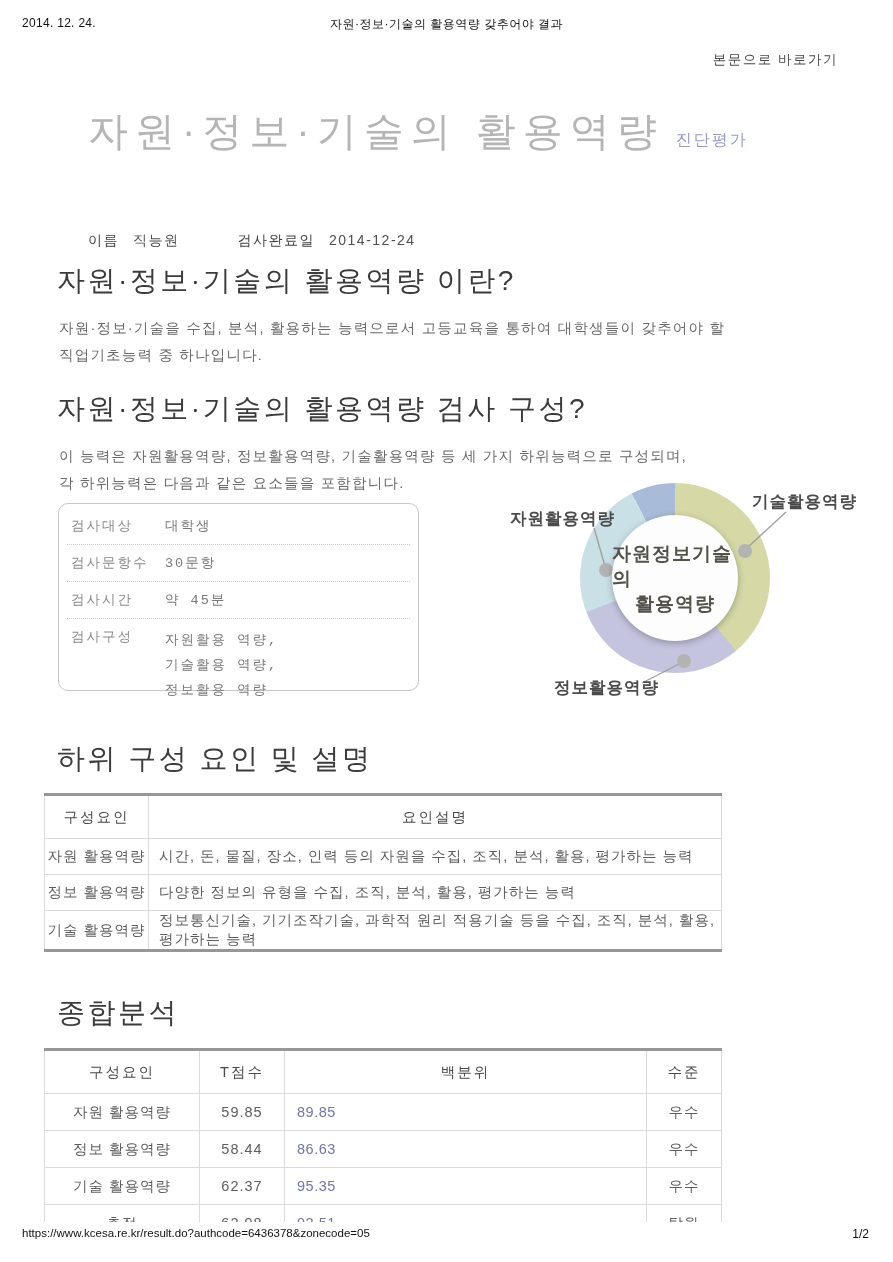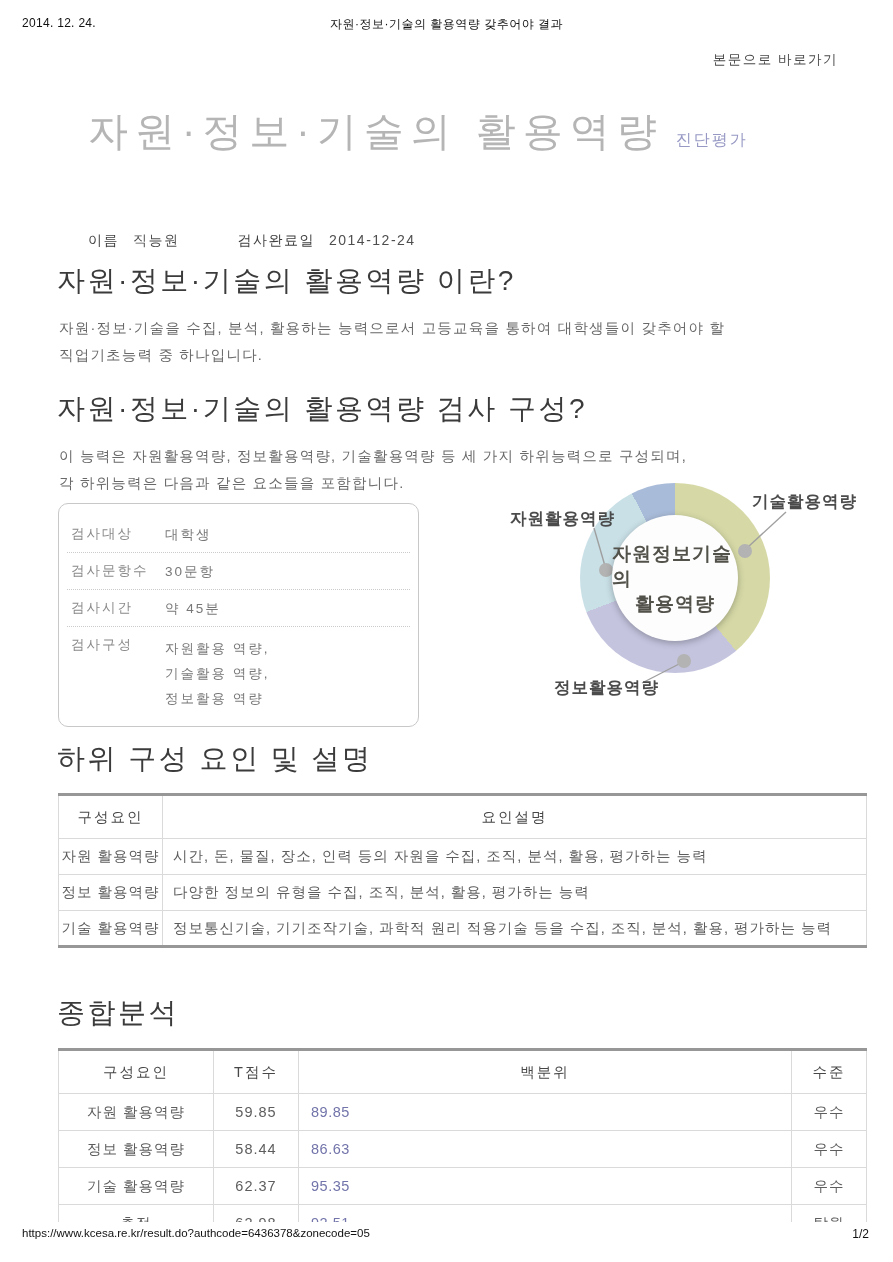--- a/index.html
+++ b/index.html
@@ -19,41 +19,41 @@
 
   .user-info { position:absolute; left:88px; top:207px; font-size:14px; color:#4e4e4e; letter-spacing:1.5px;margin-top:25px; }
   .user-info .lbl { color:#3f3f3f; }
   .user-info span { margin-right:14px; }
   .user-info .gap { margin-right:44px; }
 
   .h1 { position:absolute; left:57px; font-size:28px; font-weight:400; color:#3b3b3b; letter-spacing:2.5px; white-space:nowrap; }
   .body-text { position:absolute; left:59px; font-size:14.5px; color:#696969; letter-spacing:1.2px; line-height:27px; white-space:nowrap; }
 
   
-  .info-box { position:absolute; left:58px; top:503px; width:361px; height:224px; border:1px solid #c8c8c8; border-radius:10px; padding:12px 8px; }
+  .info-box { position:absolute; left:58px; top:503px; width:361px; height:188px; border:1px solid #c8c8c8; border-radius:10px; padding:4px 8px;font-family:Liberation Mono, monospace; }
   .info-row { display:flex; align-items:center; min-height:37px; border-bottom:1px dotted #cbcbcb; font-size:13.5px; letter-spacing:2px; }
   .info-row:last-child { border-bottom:none; align-items:flex-start; padding-top:9px; }
   .info-row .k { width:98px; color:#8a8a8a; flex:none; padding-left:4px; }
   .info-row .v { color:#787878; line-height:25px; }
 
   
   .diagram { position:absolute; left:490px; top:482px; width:403px; height:226px; }
   .donut { position:absolute; left:90px; top:1px; width:190px; height:190px; border-radius:50%;
            background:conic-gradient(from 0deg, #d6d9a6 0deg 140deg, #c4c4df 140deg 249deg, #c9e0e7 249deg 333deg, #a8bbd8 333deg 360deg); }
   .donut-hole { position:absolute; left:122px; top:33px; width:126px; height:126px; border-radius:50%; background:#fdfdfd;
                 box-shadow:0 2px 7px rgba(0,0,0,.28); display:flex; flex-direction:column; align-items:center; justify-content:center;
                 font-size:19px; font-weight:700; color:#52514a; letter-spacing:1px; line-height:25px; }
   .diagram svg { position:absolute; left:0; top:0; }
   .d-label { position:absolute; font-size:16.5px; font-weight:700; color:#4b4b4b; letter-spacing:1px; white-space:nowrap; }
   .d-label.resource { left:20px; top:26px; }
   .d-label.tech { left:262px; top:9px; }
   .d-label.info { left:64px; top:195px; }
 
   
-  table.tbl { position:absolute; left:58px; width:809px; border-collapse:collapse; table-layout:fixed; }
+  table.tbl { position:absolute; left:44px; width:678px; border-collapse:collapse; table-layout:fixed; }
   .tbl th, .tbl td { border:1px solid #dadada; }
   .tbl th { height:44px; font-size:14.5px; font-weight:400; color:#474747; letter-spacing:2px; text-align:center; }
   .tbl td { height:36px; font-size:14.5px; color:#5d5d5d; letter-spacing:1px; text-align:center; }
   .tbl-factors { top:793px; border-top:3px solid #979797; border-bottom:3px solid #979797; }
   .tbl-factors td.desc { text-align:left; padding-left:10px; }
   .tbl-summary { top:1048px; border-top:3px solid #979797; }
   .tbl-summary td { height:37px; }
   .tbl-summary td.pct { text-align:left; padding-left:12px; color:#7274aa; letter-spacing:.5px; }
 
   

